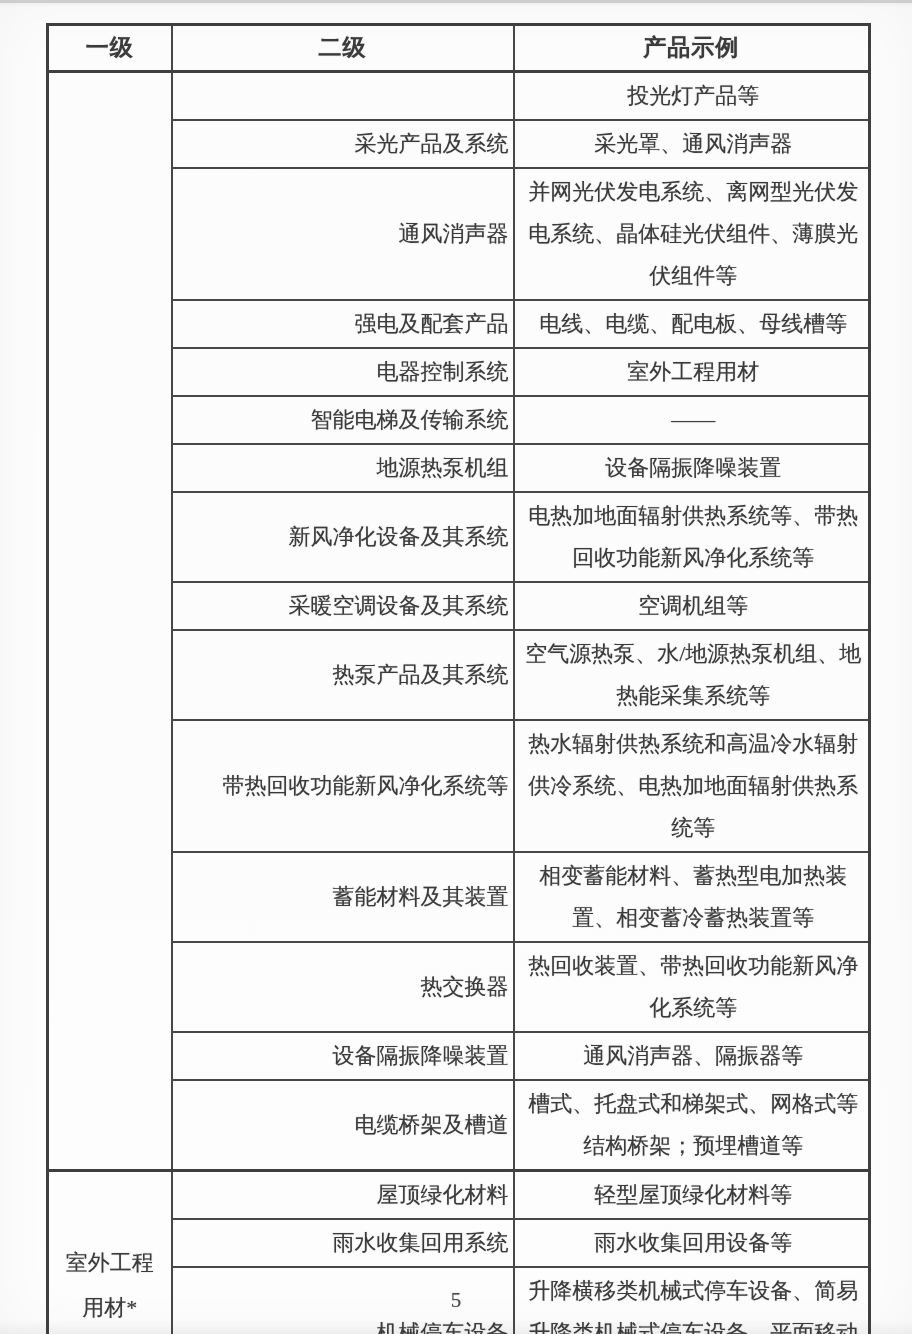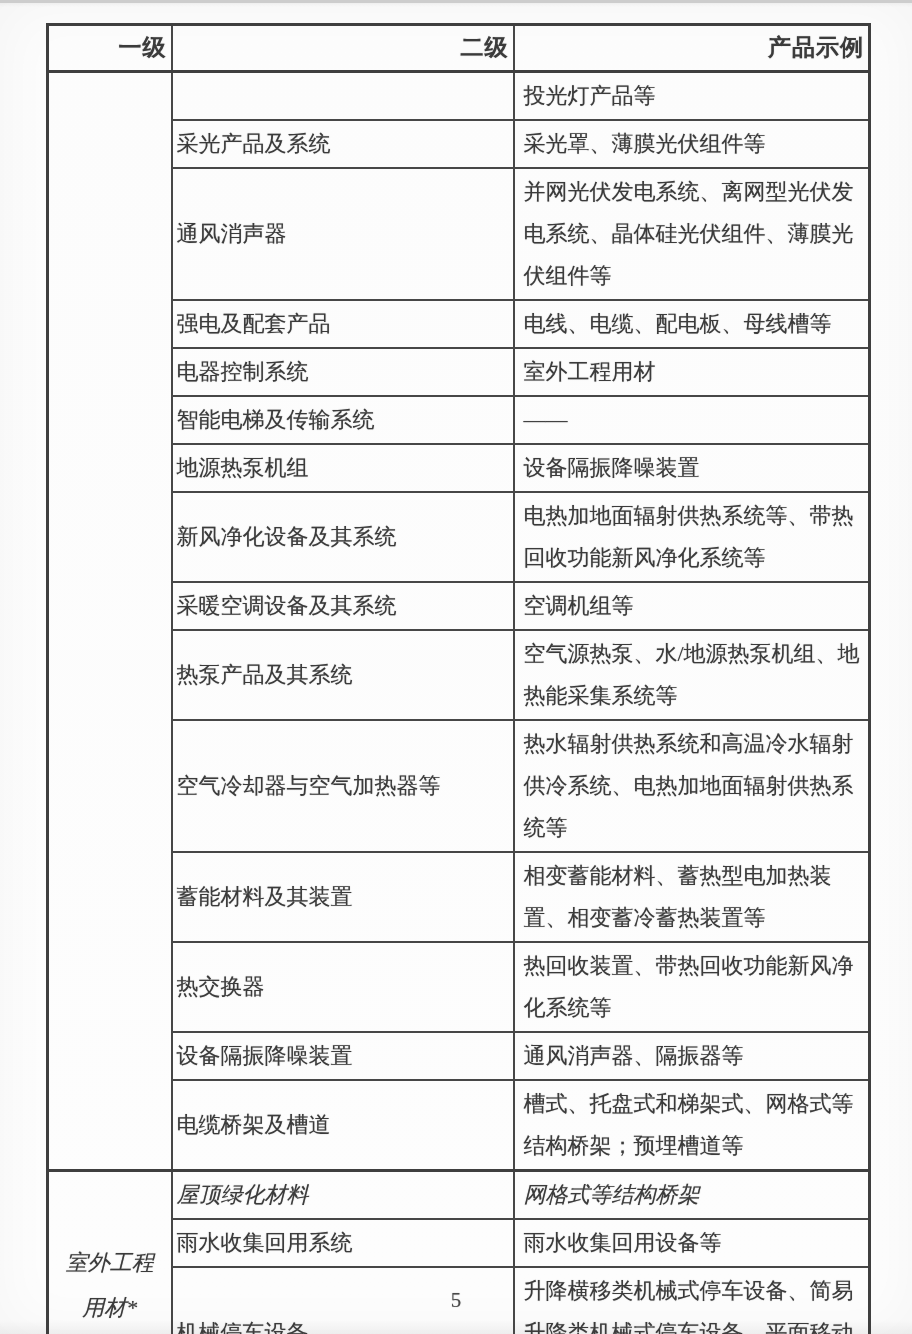--- a/index.html
+++ b/index.html
@@ -42,44 +42,43 @@
     border: 2px solid #474747;
     text-shadow: 0 0 1px rgba(70,70,70,0.55);
     overflow: hidden;
   }
   .doc-table thead th {
     border-bottom: 3px solid #3f3f3f;
     font-size: 23px;
     font-weight: bold;
     line-height: 30px;
     padding: 7px 4px;
-    text-align: right;
+    text-align: center;
     letter-spacing: 1px;
   }
   .doc-table td {
     font-size: 22px;
     line-height: 42px;
     padding: 2px 4px;
     vertical-align: middle;
   }
   td.col-level1 {
     text-align: center;
     line-height: 45px;
     padding: 2px 6px;
   }
   td.col-level2 {
-    text-align: left;
+    text-align: right;
   }
   td.col-example {
-    text-align: left;
+    text-align: center;
     padding: 2px 5px 2px 9px;
   }
   tr.group-start td {
     border-top: 3px solid #3f3f3f;
-    font-style: italic;
   }
   .page-number {
     position: absolute;
     left: 0;
     right: 0;
     top: 1288px;
     text-align: center;
     font-size: 21px;
     color: #4a4a4a;
     text-shadow: 0 0 1px rgba(70,70,70,0.5);
@@ -106,21 +105,21 @@
         </tr>
       </thead>
       <tbody>
           <tr>
             <td rowspan="15" class="col-level1"></td>
             <td class="col-level2"></td>
             <td class="col-example">投光灯产品等</td>
           </tr>
           <tr>
             <td class="col-level2">采光产品及系统</td>
-            <td class="col-example">采光罩、薄膜光伏组件等</td>
+            <td class="col-example">采光罩、通风消声器</td>
           </tr>
           <tr>
             <td class="col-level2">通风消声器</td>
             <td class="col-example">并网光伏发电系统、离网型光伏发电系统、晶体硅光伏组件、薄膜光伏组件等</td>
           </tr>
           <tr>
             <td class="col-level2">强电及配套产品</td>
             <td class="col-example">电线、电缆、配电板、母线槽等</td>
           </tr>
           <tr>
@@ -141,21 +140,21 @@
           </tr>
           <tr>
             <td class="col-level2">采暖空调设备及其系统</td>
             <td class="col-example">空调机组等</td>
           </tr>
           <tr>
             <td class="col-level2">热泵产品及其系统</td>
             <td class="col-example">空气源热泵、水/地源热泵机组、地热能采集系统等</td>
           </tr>
           <tr>
-            <td class="col-level2">空气冷却器与空气加热器等</td>
+            <td class="col-level2">带热回收功能新风净化系统等</td>
             <td class="col-example">热水辐射供热系统和高温冷水辐射供冷系统、电热加地面辐射供热系统等</td>
           </tr>
           <tr>
             <td class="col-level2">蓄能材料及其装置</td>
             <td class="col-example">相变蓄能材料、蓄热型电加热装置、相变蓄冷蓄热装置等</td>
           </tr>
           <tr>
             <td class="col-level2">热交换器</td>
             <td class="col-example">热回收装置、带热回收功能新风净化系统等</td>
           </tr>
@@ -163,21 +162,21 @@
             <td class="col-level2">设备隔振降噪装置</td>
             <td class="col-example">通风消声器、隔振器等</td>
           </tr>
           <tr>
             <td class="col-level2">电缆桥架及槽道</td>
             <td class="col-example">槽式、托盘式和梯架式、网格式等结构桥架；预埋槽道等</td>
           </tr>
           <tr class="group-start">
             <td rowspan="3" class="col-level1">室外工程用材*</td>
             <td class="col-level2">屋顶绿化材料</td>
-            <td class="col-example">网格式等结构桥架</td>
+            <td class="col-example">轻型屋顶绿化材料等</td>
           </tr>
           <tr>
             <td class="col-level2">雨水收集回用系统</td>
             <td class="col-example">雨水收集回用设备等</td>
           </tr>
           <tr>
             <td class="col-level2">机械停车设备</td>
             <td class="col-example">升降横移类机械式停车设备、简易升降类机械式停车设备、平面移动类机</td>
           </tr>
         </tbody>

